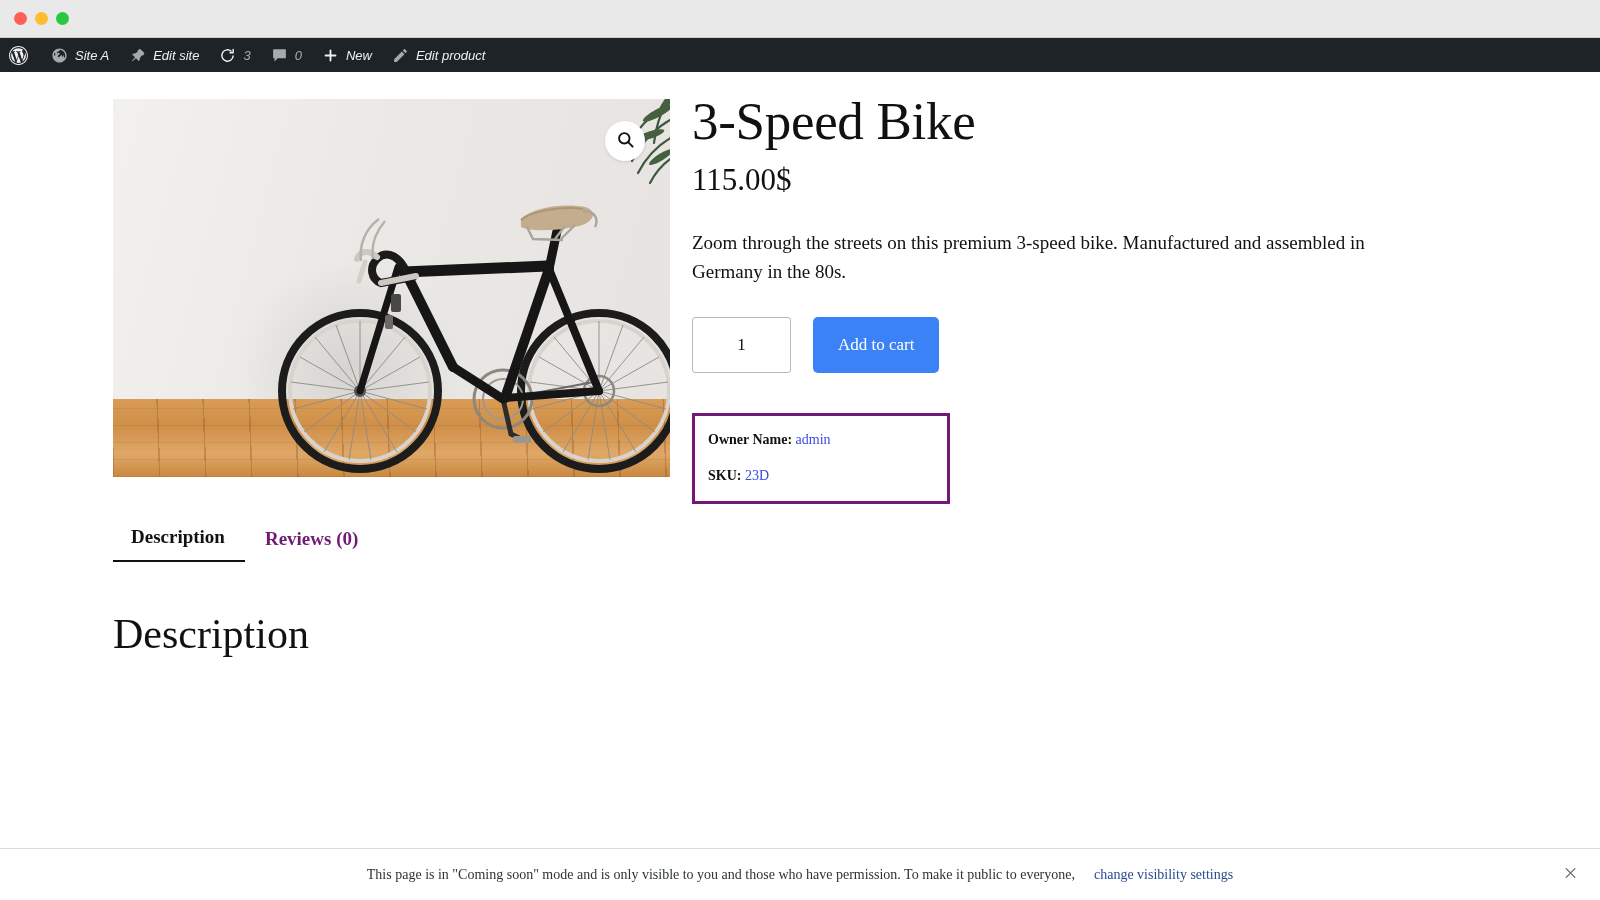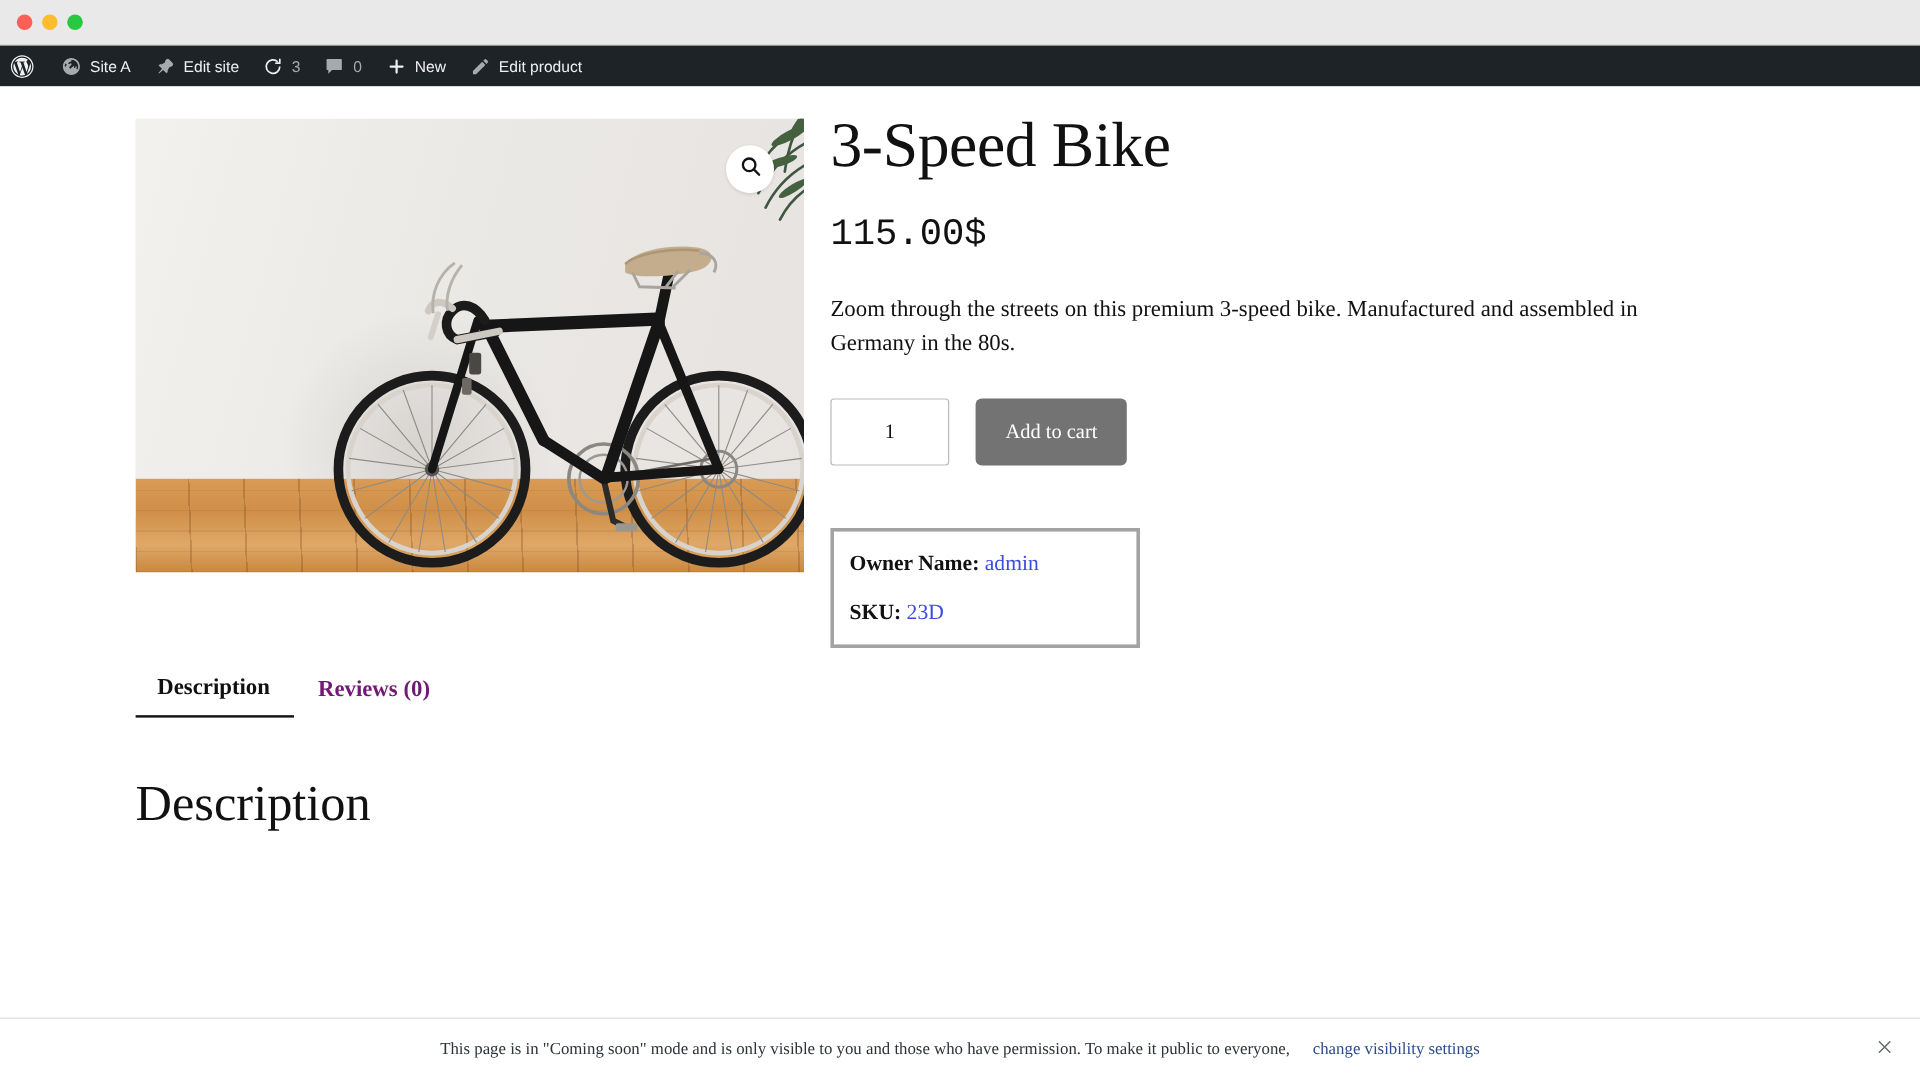--- a/index.html
+++ b/index.html
@@ -26,20 +26,21 @@
 
   
   .adminbar {
     height: 34px; width: 100%;
     background: #1d2327;
     color: #f0f0f1;
     display: flex; align-items: center;
     font-size: 13px;
     font-family: "Liberation Sans", sans-serif;
     position: relative;
+    font-style: italic;
   }
   .ab-left { display: flex; align-items: center; height: 100%; }
   .ab-right { margin-left: auto; display: flex; align-items: center; height: 100%; padding-right: 10px; }
   .ab-item {
     display: flex; align-items: center; gap: 7px;
     height: 100%; padding: 0 10px;
     color: #f0f0f1; white-space: nowrap;
     cursor: default;
   }
   .ab-item .ab-label { line-height: 1; }
@@ -130,23 +131,22 @@
     font-size: 53px;
     font-weight: 400;
     line-height: 1.08;
     color: #111;
     letter-spacing: -0.3px;
     margin-top: -6px;
   }
   .price {
     font-size: 31px;
     color: #111;
-    margin-top: 28px;
+    margin-top: 12px;
     font-weight: 400;
-    font-family: Liberation Mono, monospace;
   }
   .short-desc {
     font-size: 19px;
     line-height: 1.52;
     color: #111;
     margin-top: 31px;
     max-width: 745px;
   }
   .cart-row {
     display: flex; align-items: stretch; gap: 22px;
@@ -159,36 +159,36 @@
     text-align: center;
     font-size: 17px;
     font-family: "Liberation Serif", serif;
     color: #111;
     background: #fff;
     outline: none;
   }
   .add-cart-btn {
     height: 56px;
     padding: 0 25px;
-    background: #737373;
+    background: #3b82f6;
     color: #fff;
     border: none;
     border-radius: 5px;
     font-size: 17px;
     font-family: "Liberation Serif", serif;
     cursor: pointer;
   }
 
   
   .meta-box {
-    margin-top: 52px;
-    border: 3px solid #a3a3a3;
+    margin-top: 40px;
+    border: 3px solid #701a75;
     width: 258px;
     padding: 16px 14px 16px 13px;
-    font-size: 18px;
+    font-size: 14px;
     color: #111;
   }
   .meta-row { margin: 0; line-height: 1.2; }
   .meta-row + .meta-row { margin-top: 19px; }
   .meta-label { font-weight: bold; }
   .meta-value { color: #3b4ae0; }
 
   
   .tabs-wrap { margin-top: 22px; }
   .tabs {

